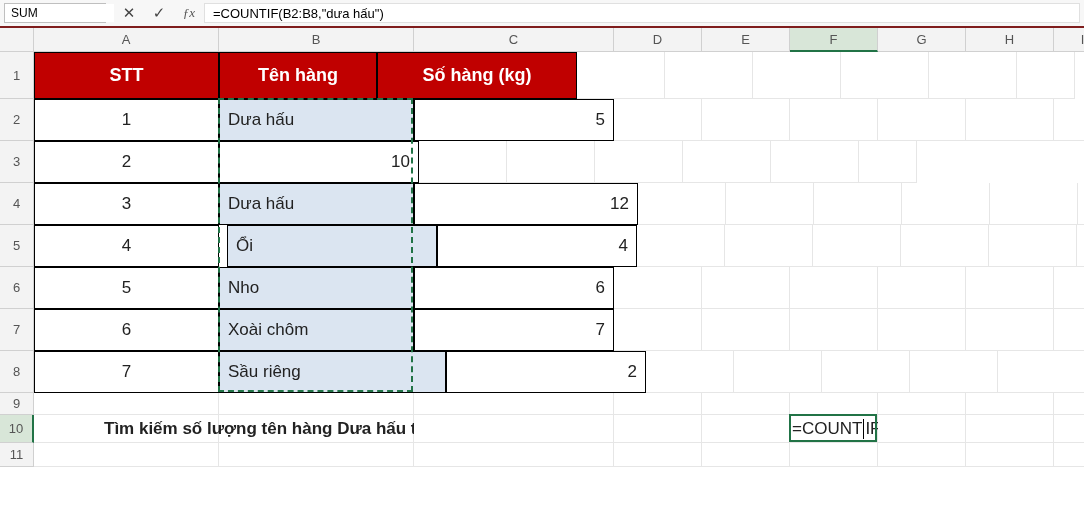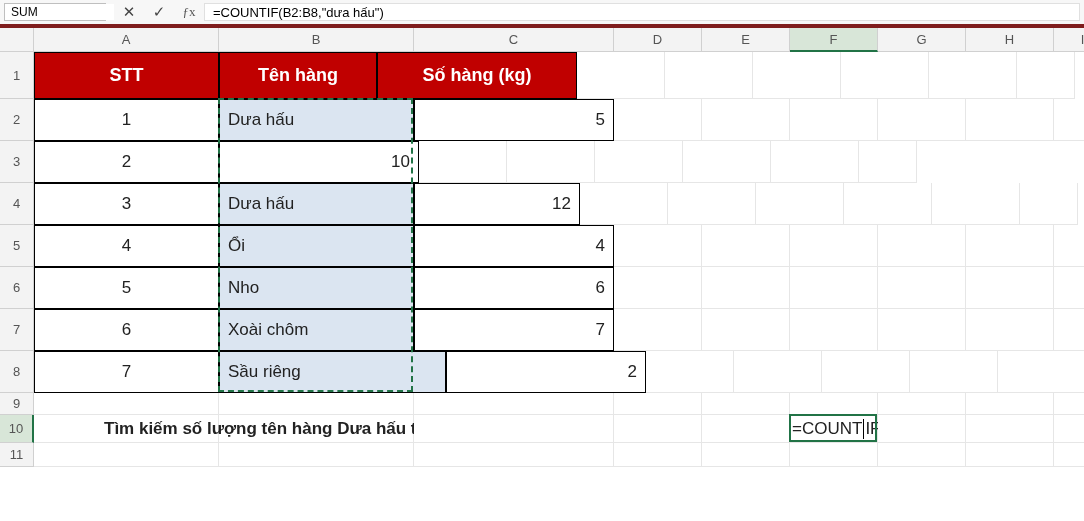--- a/index.html
+++ b/index.html
@@ -11,21 +11,21 @@
     color: #222;
     width: 1084px; height: 521px;
     overflow: hidden;
     user-select: none;
   }
 
   
   .fbar {
     display: flex; align-items: stretch;
     height: 28px;
-    border-bottom: 4px solid #7f1d1d;
+    border-bottom: 2px solid #7f1d1d;
     background: #f7f7f7;
     font-size: 13px;
   }
   .name-wrap {
     display: flex; align-items: stretch;
     width: 102px;
     border: 1px solid #bfbfbf;
     background: #fff;
     margin: 3px 0 3px 4px;
   }
@@ -38,21 +38,21 @@
     border-left: 1px solid #e0e0e0; background: #fff;
     color: #555;
   }
   .fbar-sep { width: 8px; }
   .fbar-btn {
     width: 30px; display: flex; align-items: center; justify-content: center;
     color: #777; font-size: 15px;
     background: #f7f7f7;
   }
   .fbar-btn.active { color: #444; }
-  .fx { font-family: Georgia, serif; font-size: 13px; color: #555; }
+  .fx { font-style: italic; font-family: Georgia, serif; font-size: 13px; color: #555; }
   .formula-input {
     flex: 1; border: 0; outline: 0; background: #fff;
     padding: 0 8px; font-size: 13px;
     margin: 3px 4px 3px 0;
     border: 1px solid #e0e0e0;
   }
 
   
   .sheet { position: relative; }
   .corner {
@@ -220,31 +220,31 @@
         <div class="cell" style="width: 88px; height: 42px;"></div>
         <div class="cell" style="width: 88px; height: 42px;"></div>
         <div class="cell" style="width: 88px; height: 42px;"></div>
         <div class="cell" style="width: 88px; height: 42px;"></div>
         <div class="cell" style="width: 88px; height: 42px;"></div>
         <div class="cell" style="width: 58px; height: 42px;"></div>
       </div>
       <div class="row">
         <div class="cell tc center" style="width: 185px; height: 42px;">3</div>
         <div class="cell tc sel-range" style="width: 195px; height: 42px;">Dưa hấu</div>
-        <div class="cell tc right" style="width: 166px; height: 42px;">12</div>
+        <div class="cell tc right" style="width: 224px; height: 42px;">12</div>
         <div class="cell" style="width: 88px; height: 42px;"></div>
         <div class="cell" style="width: 88px; height: 42px;"></div>
         <div class="cell" style="width: 88px; height: 42px;"></div>
         <div class="cell" style="width: 88px; height: 42px;"></div>
         <div class="cell" style="width: 88px; height: 42px;"></div>
         <div class="cell" style="width: 58px; height: 42px;"></div>
       </div>
       <div class="row">
         <div class="cell tc center" style="width: 185px; height: 42px;">4</div>
-        <div class="cell tc sel-range" style="width: 195px; height: 42px;">Ổi</div>
+        <div class="cell tc sel-range" style="width: 210px; height: 42px; margin-left: 8px;">Ổi</div>
         <div class="cell tc right" style="width: 200px; height: 42px;">4</div>
         <div class="cell" style="width: 88px; height: 42px;"></div>
         <div class="cell" style="width: 88px; height: 42px;"></div>
         <div class="cell" style="width: 88px; height: 42px;"></div>
         <div class="cell" style="width: 88px; height: 42px;"></div>
         <div class="cell" style="width: 88px; height: 42px;"></div>
         <div class="cell" style="width: 58px; height: 42px;"></div>
       </div>
       <div class="row">
         <div class="cell tc center" style="width: 185px; height: 42px;">5</div>

